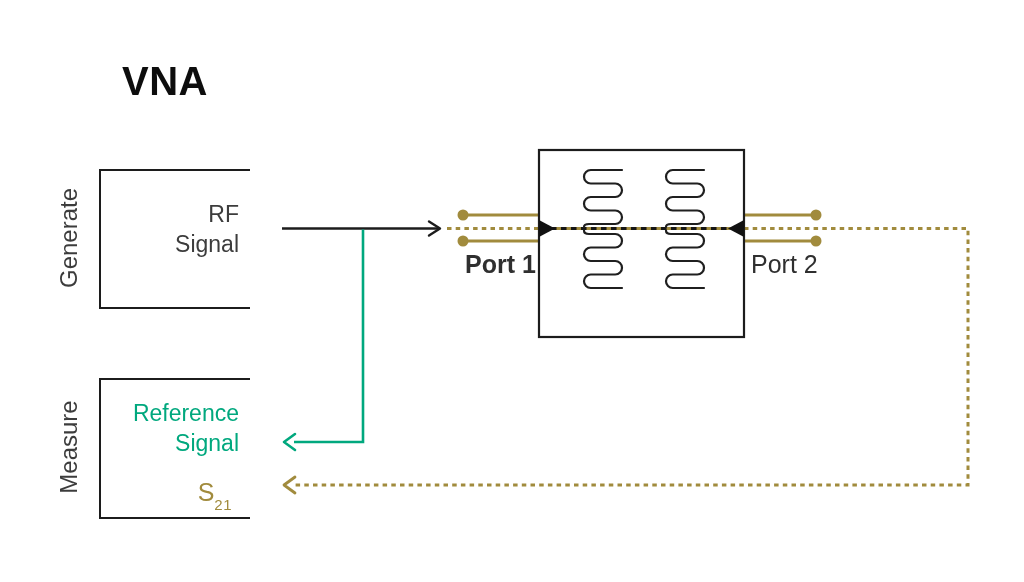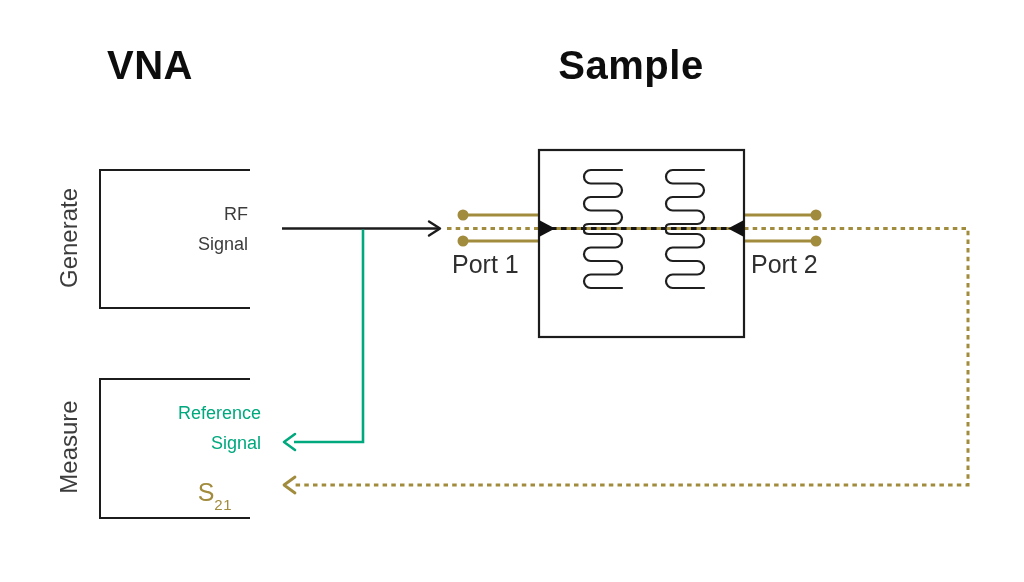--- a/index.html
+++ b/index.html
@@ -13,53 +13,52 @@
   html,body{margin:0;padding:0;background:var(--bg);}
   .canvas{
     position:relative;width:1024px;height:582px;background:var(--bg);
     font-family:"Liberation Sans", sans-serif;overflow:hidden;
   }
   .canvas svg{position:absolute;left:0;top:0;}
   .title{
     position:absolute;top:45px;font-size:40px;font-weight:700;color:var(--title);
     text-align:center;line-height:1;letter-spacing:0.5px;
   }
-  .vna-title{left:80px;width:140px;}
+  .vna-title{left:95px;width:140px;margin-top:16px;}
   .sample-title{left:541px;width:180px;}
   .box{position:absolute;border:2px solid var(--line);border-right:none;background:transparent;}
   .generate-box{left:99px;top:169px;width:149px;height:136px;}
   .measure-box{left:99px;top:378px;width:149px;height:137px;}
   .rot-label{
     position:absolute;font-size:24px;color:var(--text);white-space:nowrap;
     transform:translate(-50%,-50%) rotate(-90deg);line-height:1;
   }
   .generate-label{left:69px;top:238px;}
   .measure-label{left:69px;top:447px;}
   .box-text{
-    position:absolute;left:116px;width:132px;text-align:right;
-    font-size:18px;line-height:30px;
+    position:absolute;left:107px;width:132px;text-align:right;
+    font-size:23px;line-height:30px;
   }
   .rf-text{top:199px;color:var(--text);}
-  .ref-text{top:398px;color:var(--teal);margin-left:13px;}
+  .ref-text{top:398px;color:var(--teal);}
   .s21-text{
     position:absolute;left:99px;width:133px;text-align:right;top:468px;
     font-size:25px;line-height:26px;color:var(--gold);margin-top:11px;
   }
   .s21-text sub{font-size:15px;position:relative;bottom:-3px;letter-spacing:0.5px;}
   .port-label{position:absolute;top:252px;font-size:25px;line-height:1;color:#2f2f2f;}
-  .port1-label{left:452px;}
+  .port1-label{left:465px;font-weight:bold;}
   .port2-label{left:751px;text-align:center;}
 </style>
 </head>
 <body>
 
 <div class="canvas">
 
   <div class="title vna-title">VNA</div>
-  <div class="title sample-title">Sample</div>
 
   <div class="box generate-box"></div>
   <div class="box measure-box"></div>
 
   <div class="rot-label generate-label">Generate</div>
   <div class="rot-label measure-label">Measure</div>
 
   <div class="box-text rf-text">
     <div>RF</div>
     <div>Signal</div>

